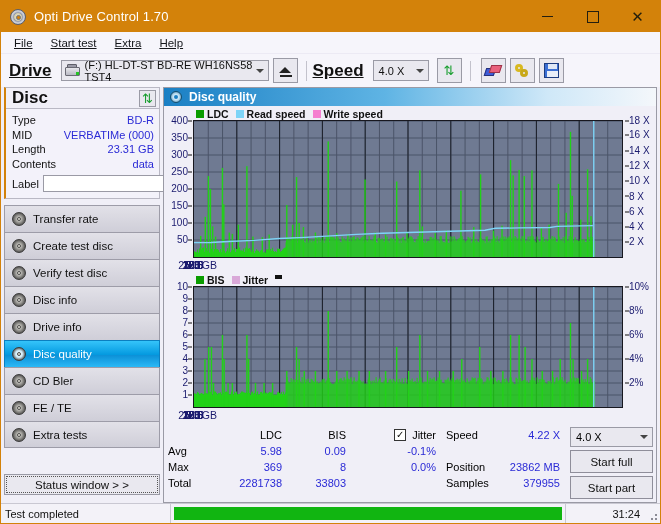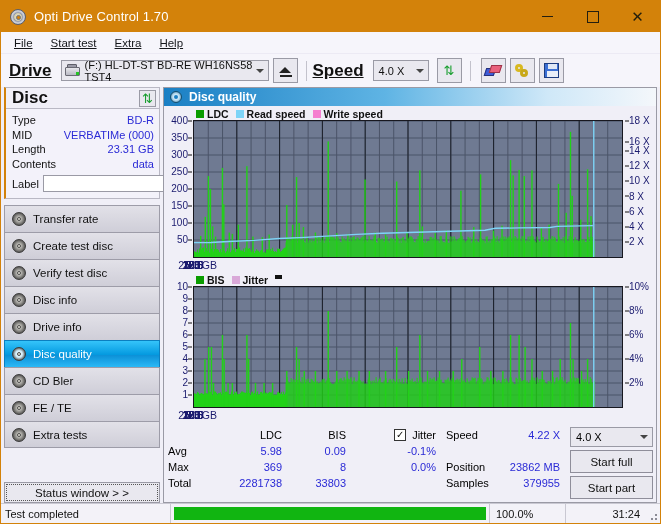--- a/index.html
+++ b/index.html
@@ -146,21 +146,21 @@
   .nav-item.active {
     background:linear-gradient(#35c4fa,#049ae0 52%,#0b8fd6 53%,#2bb9f6);
     color:#fff; border-color:#0b7fc0;
   }
   .nav-ico { width:14px;height:14px;position:relative;flex:none; }
   .nav-ico .d { position:absolute;inset:0;border-radius:50%;background:radial-gradient(circle at 50% 50%,#f4f2ea 0%,#9b9a96 40%,#5d5c5a 70%,#3e3d3c 100%); border:1px solid #3a3a3a;}
   .nav-ico .h { position:absolute;left:5px;top:5px;width:4px;height:4px;border-radius:50%;background:#e8e6dd;border:1px solid #4a4a4a;}
   .nav-item.active .nav-ico .d { background:radial-gradient(circle at 50% 50%,#ffffff 0%,#cfeaf8 40%,#5d5c5a 75%,#3e3d3c 100%); }
   .nav-spacer { flex:1; min-height:4px; }
   .status-btn {
-    height:21px; margin-top:4px; margin-bottom:0;
+    height:21px; margin-top:4px; margin-bottom:8px;
     background:#e9e8ef; border:1px solid #9a9aa5;
     display:flex;align-items:center;justify-content:center;
     font-size:11.5px; color:#111;
     outline:1px dotted #555; outline-offset:-3px;
   }
 
   
   .right { flex:1; min-width:0; display:flex; flex-direction:column; padding-left:3px; padding-right:2px;}
   .panel {
     border:1px solid #9a9aa5; background:#f0eff7; flex:1; display:flex; flex-direction:column; min-height:0;
@@ -949,21 +949,21 @@
                 </svg>
             </div>
             <div class="yaxis-r" id="top-y-right" style="height: 138px;">
                 <div class="ytick" style="top: 120.889px;"><span class="dash"></span>2 X</div>
                 <div class="ytick" style="top: 105.778px;"><span class="dash"></span>4 X</div>
                 <div class="ytick" style="top: 90.6667px;"><span class="dash"></span>6 X</div>
                 <div class="ytick" style="top: 75.5556px;"><span class="dash"></span>8 X</div>
                 <div class="ytick" style="top: 60.4444px;"><span class="dash"></span>10 X</div>
                 <div class="ytick" style="top: 45.3333px;"><span class="dash"></span>12 X</div>
                 <div class="ytick" style="top: 30.2222px;"><span class="dash"></span>14 X</div>
-                <div class="ytick" style="top: 21px;"><span class="dash"></span>16 X</div>
+                <div class="ytick" style="top: 14px;"><span class="dash"></span>16 X</div>
                 <div class="ytick" style="top: 0px;"><span class="dash"></span>18 X</div>
               </div>
           </div>
           <div class="chart-row">
             <div style="width:26px;flex:none"></div>
             <div class="xaxis" id="top-x">
                 <div class="lab" style="left: 0px;">0.0</div>
                 <div class="lab" style="left: 0px;">2.5</div>
                 <div class="lab" style="left: 0px;">5.0</div>
                 <div class="lab" style="left: 0px;">7.5</div>
@@ -1586,17 +1586,16 @@
         </div>
       </div>
     </div>
   </div>
 
   <div class="statusbar">
     <div class="sb-text">Test completed</div>
     <div class="sb-prog">
       <div class="sb-bar" id="sb-bar" style="width: 100%;"></div>
     </div>
-    <div class="sb-pct">100.0%</div>
     <div class="sb-time">31:24</div>
     <div class="grip"></div>
   </div>
 </div>
 
 </body></html>

